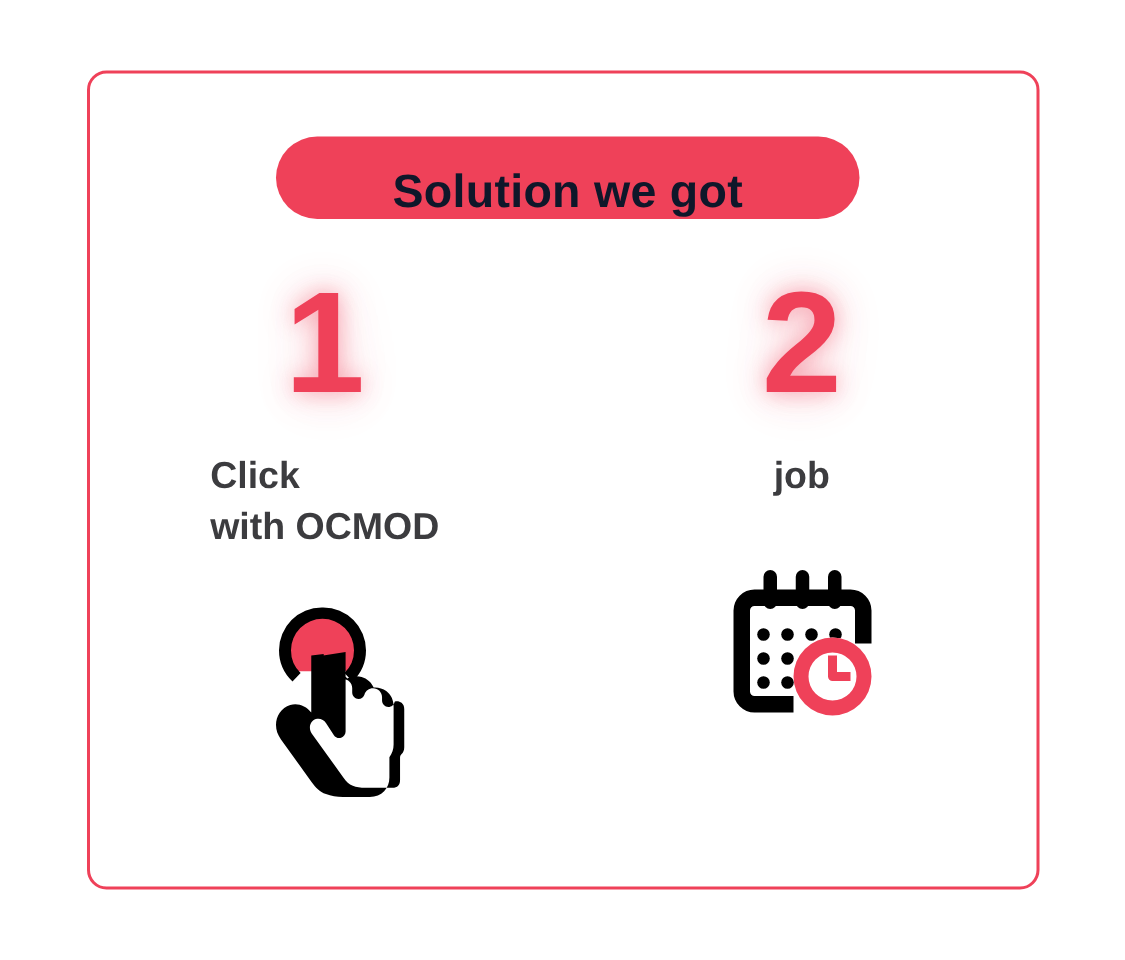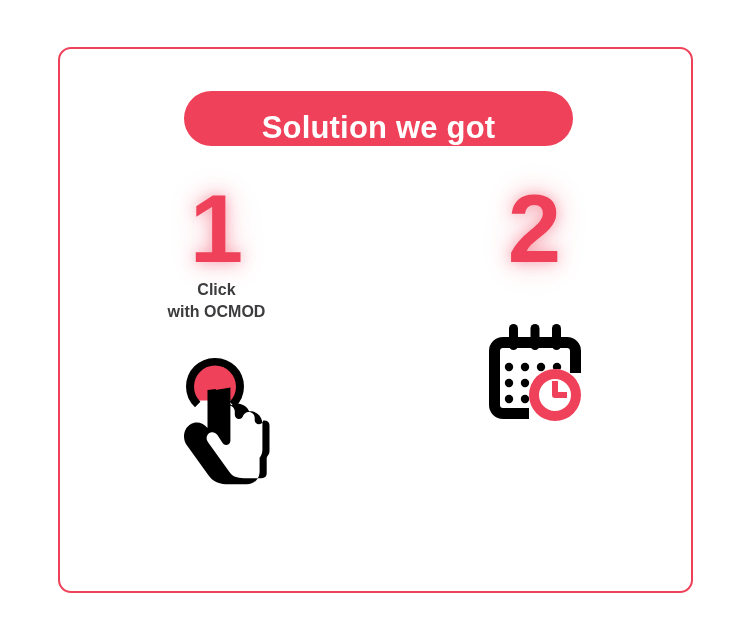--- a/index.html
+++ b/index.html
@@ -40,21 +40,21 @@
     top: 42px;            
     width: 389px;
     height: 55px;
     background: #ef4159;
     border-radius: 28px;
     display: flex;
     align-items: center;
     justify-content: center;
   }
   .header-pill-text {
-    color: #ffffff;
+    color: #0f172a;
     font-size: 31px;
     font-weight: bold;
     letter-spacing: 0.2px;
     line-height: 1;
     white-space: nowrap;
     margin-top: 17px;
   }
 
   
   .steps {
@@ -82,23 +82,24 @@
       0 0 14px rgba(239, 65, 89, 0.40),
       0 0 26px rgba(239, 65, 89, 0.22),
       0 0 40px rgba(239, 65, 89, 0.12);
     height: 100px;
     display: flex;
     align-items: center;
     justify-content: center;
   }
 
   .step-label {
-    text-align: center;
+    margin-top: 22px;
+    text-align: left;
     color: #3c3c3f;
-    font-size: 16px;
+    font-size: 25px;
     font-weight: bold;
     line-height: 1.35;
   }
   .step-label .ln { display: block; white-space: nowrap; }
 
   .step-icon {
     margin-top: 26px;
     height: 140px;
     display: flex;
     align-items: flex-start;
@@ -203,20 +204,21 @@
                      v-53.1 z" fill="#000000"></path>
           </svg>
         </div>
       </div>
 
       <div class="step step-2">
 
         <div class="step-number">2</div>
 
         <div class="step-label">
+          <span class="ln">job</span>
         </div>
 
         <div class="step-icon">
 
           <svg class="icon-calendar" width="112" height="112" viewBox="0 0 112 112">
 
             <path d="M24 22
                      h64
                      a14 14 0 0 1 14 14
                      v22

